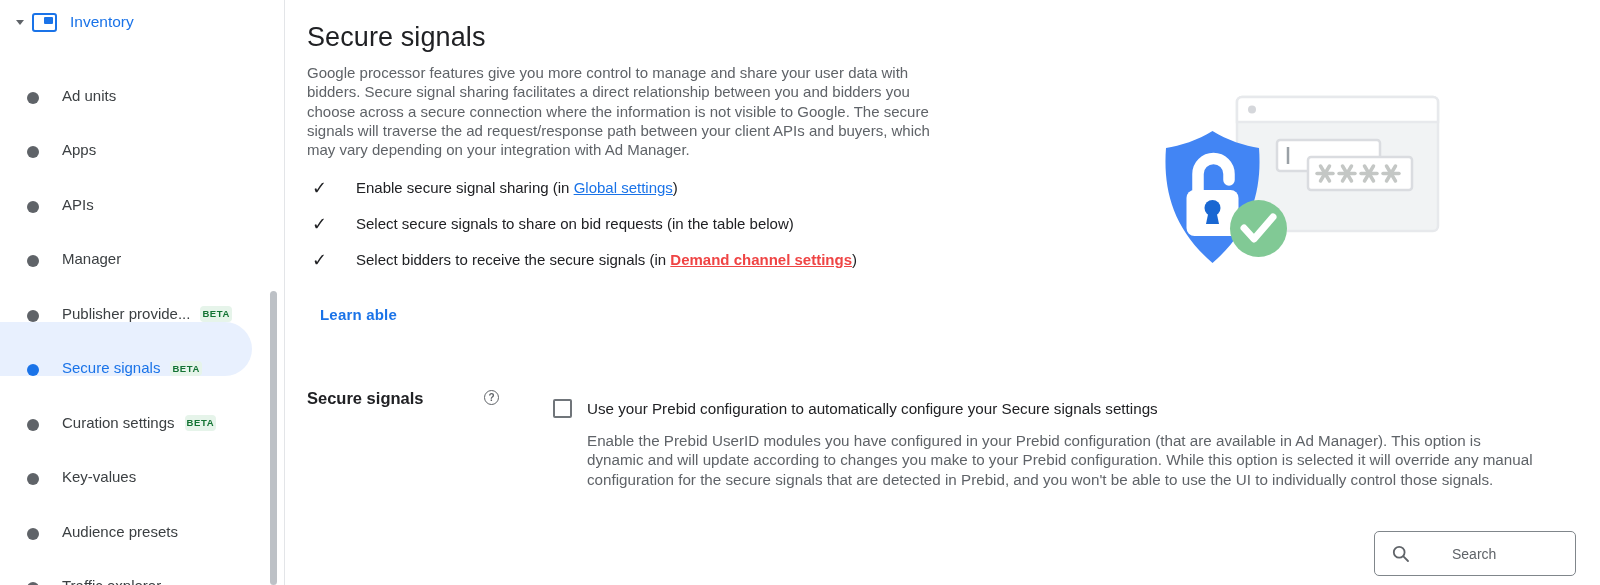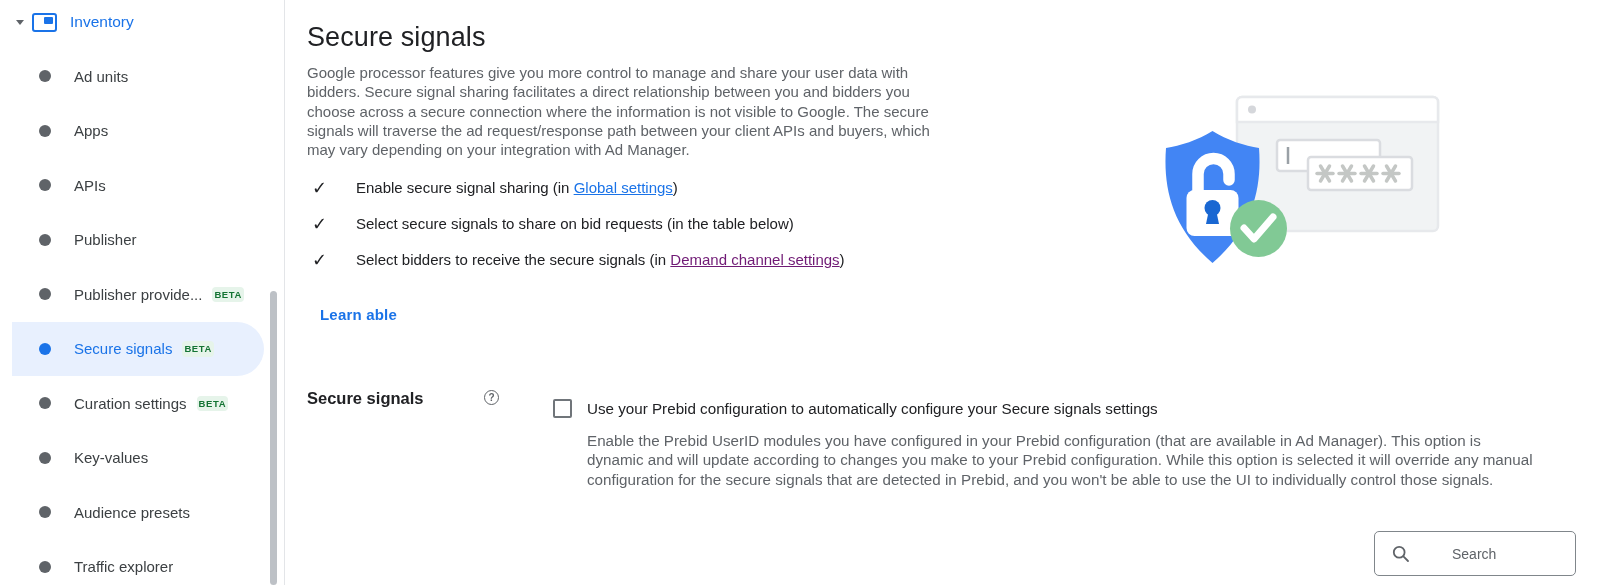--- a/index.html
+++ b/index.html
@@ -8,39 +8,39 @@
   .page { position:relative; width:1600px; height:585px; overflow:hidden; background:#fff; }
 
   
   .sidebar { position:absolute; left:0; top:0; width:285px; height:585px; border-right:1px solid #e3e5e8; background:#fff; }
   .sb-header { position:absolute; top:0; left:0; height:44px; width:100%; display:flex; align-items:center; padding-left:16px; cursor:pointer; }
   .caret { width:0; height:0; border-left:4.5px solid transparent; border-right:4.5px solid transparent; border-top:5.5px solid #5f6368; margin-right:8px; }
   .inv-icon { width:25px; height:19px; border:2px solid #1a73e8; border-radius:3px; position:relative; display:inline-block; background:#fff; }
   .inv-inner { position:absolute; top:2px; right:2px; width:9px; height:7px; background:#1a73e8; border-radius:1px; }
   .sb-header-label { color:#1a73e8; font-size:15.5px; margin-left:13px; }
   .sb-items { position:absolute; top:49px; left:0; right:0; }
-  .sb-item { height:54.5px; width:252px; display:flex; align-items:center; cursor:pointer;margin-left:12px; }
+  .sb-item { height:54.5px; width:252px; display:flex; align-items:flex-end; cursor:pointer; }
   .sb-item.selected { background:#e8f0fe; border-radius:0 27px 27px 0; }
   .bullet { width:12px; height:12px; border-radius:50%; background:#5f6368; margin-left:27px; flex:0 0 auto; }
   .sb-item.selected .bullet { background:#1a73e8; }
   .sb-label { font-size:15px; color:#3c4043; margin-left:23px; white-space:nowrap; }
   .sb-item.selected .sb-label { color:#1a73e8; }
   .beta-badge { margin-left:10px; background:#e6f4ea; color:#137333; font-size:9.5px; font-weight:bold; letter-spacing:.6px; padding:3px 2px; border-radius:4px; line-height:1; }
   .scroll-thumb { position:absolute; left:270px; top:291px; width:7px; height:294px; background:#bdc1c6; border-radius:4px; }
 
   
   .page-title { position:absolute; left:307px; top:22px; font-size:27px; font-weight:400; color:#202124; letter-spacing:.1px; }
   .intro { position:absolute; left:307px; top:63px; width:624px; font-size:15px; line-height:19.3px; color:#5f6368; }
   .checklist { position:absolute; left:312px; top:177px; }
   .check-row { display:flex; align-items:center; height:20px; margin-bottom:16px; }
   .check-icon { width:44px; font-family:"DejaVu Sans", sans-serif; font-size:18px; color:#202124; flex:0 0 auto; }
   .check-text { font-size:15px; color:#202124; white-space:nowrap; }
   a.link { cursor:pointer;margin-top:20px; }
   a.link.blue { color:#1a73e8; text-decoration:underline; }
-  a.link.purple { color:#701a75; text-decoration:underline; }
+  a.link.purple { color:#ef4444; text-decoration:underline;font-weight:bold; }
   .learn-more { position:absolute; left:320px; top:306px; color:#1a73e8; font-size:15px; font-weight:bold; letter-spacing:.2px; cursor:pointer; }
 
   .section-label { position:absolute; left:307px; top:389px; font-size:16.5px; font-weight:bold; color:#202124; }
   .help-icon { position:absolute; left:484px; top:390px; width:15px; height:15px; border:1.5px solid #5f6368; border-radius:50%; color:#5f6368; font-size:10px; font-weight:bold; display:flex; align-items:center; justify-content:center; cursor:pointer; }
   .checkbox { position:absolute; left:553px; top:399px; width:19px; height:19px; border:2px solid #70757a; border-radius:2px; background:#fff; cursor:pointer; }
   .checkbox-label { position:absolute; left:587px; top:400px; font-size:15.2px; color:#202124; white-space:nowrap; cursor:pointer; }
   .checkbox-desc { position:absolute; left:587px; top:431px; width:948px; font-size:15.2px; line-height:19.3px; color:#5f6368; }
 
   
   .search-box { position:absolute; left:1374px; top:531px; width:202px; height:45px; border:1px solid #80868b; border-radius:5px; display:flex; align-items:center; padding-left:17px; background:#fff;gap:30px; }
@@ -73,21 +73,21 @@
       <div class="sb-item">
         <span class="bullet"></span>
         <span class="sb-label">Apps</span>
       </div>
       <div class="sb-item">
         <span class="bullet"></span>
         <span class="sb-label">APIs</span>
       </div>
       <div class="sb-item">
         <span class="bullet"></span>
-        <span class="sb-label">Publisher</span>
+        <span class="sb-label">Manager</span>
       </div>
       <div class="sb-item">
         <span class="bullet"></span>
         <span class="sb-label">Publisher provide...</span>
         <span class="beta-badge">BETA</span>
       </div>
       <div class="sb-item selected">
         <span class="bullet"></span>
         <span class="sb-label">Secure signals</span>
         <span class="beta-badge">BETA</span>

